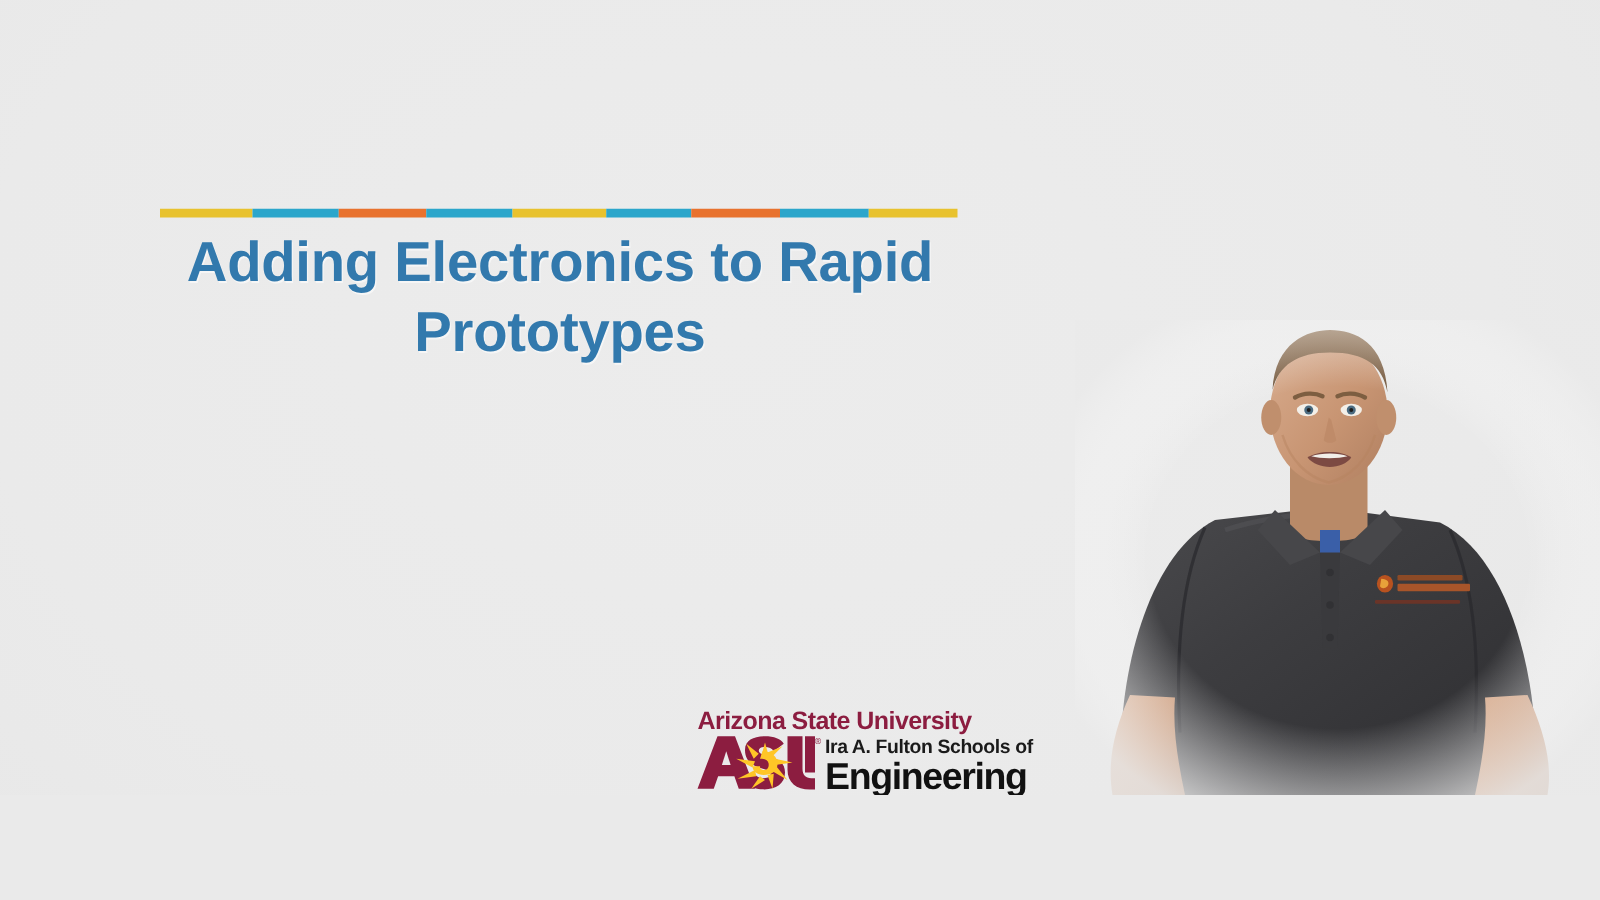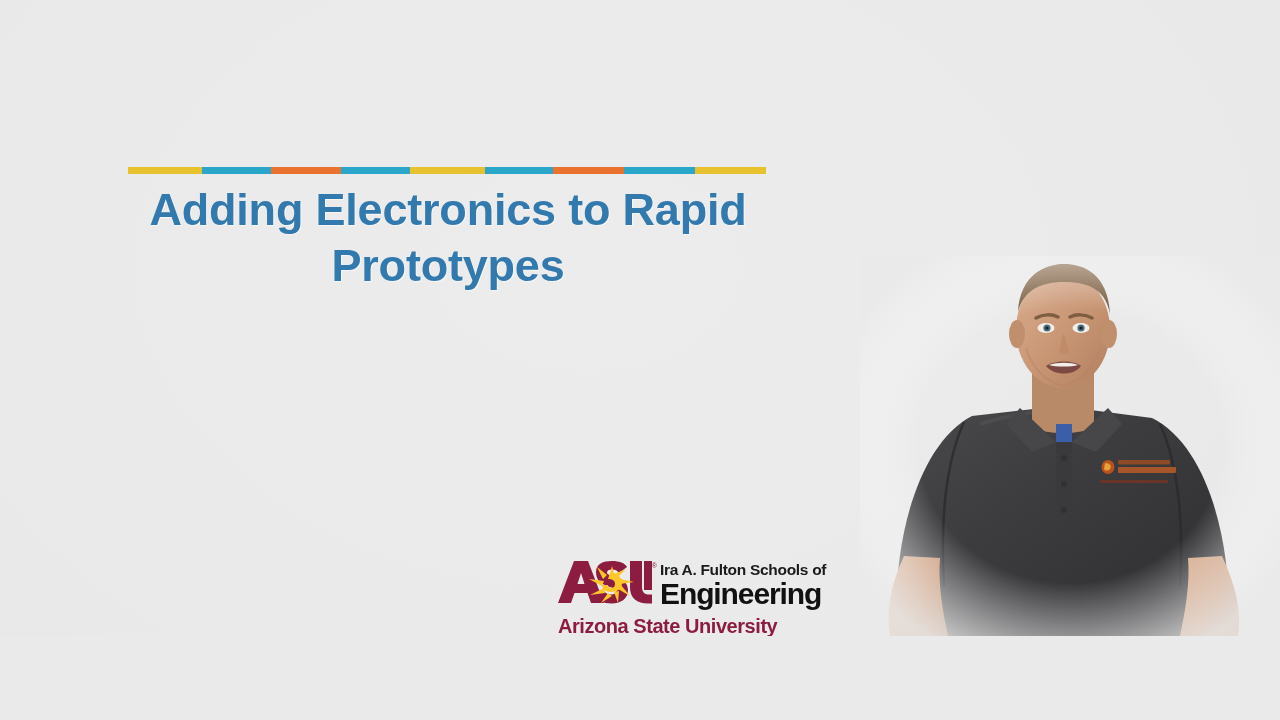--- a/index.html
+++ b/index.html
@@ -143,20 +143,22 @@
       <div class="seg" style="background: rgb(232, 114, 46); width: 11.1285%;"></div>
       <div class="seg" style="background: rgb(43, 166, 203); width: 11.1285%;"></div>
       <div class="seg" style="background: rgb(232, 194, 46); width: 11.1285%;"></div>
     </div>
 
   <div id="title-block">
     <h1 id="slide-title" style="color: rgb(50, 121, 173);">Adding Electronics to Rapid Prototypes</h1>
   </div>
 
   <div id="asu-logo">
+    <div id="asu-university" style="color: rgb(140, 29, 64);">Arizona State University</div>
+
     <div id="logo-top">
 
       <div id="asu-mark">
         <svg width="96" height="44" viewBox="0 0 96 44" xmlns="http://www.w3.org/2000/svg" aria-hidden="true">
 
           <path d="M2 43 L18 1 L32 1 L48 43 L35 43 L31.5 33 L18.5 33 L15 43 Z" fill="#8c1d40"></path>
           <path d="M21.5 24 L25 13 L28.5 24 Z" fill="#eaeaea"></path>
 
           <path d="M40 12 C40 4 47 1 56 1 C63 1 69 3 71 7 L63 13 C61.5 10.5 59 9.5 56 9.5 C53 9.5 51 10.5 51 12.5
                    C51 18 72 15 72 30 C72 39 64.5 43.5 55.5 43.5 C47.5 43.5 41 40.5 38.5 35.5 L47 29.5
@@ -182,22 +184,20 @@
                    C52 27 53 28 55 28 C57.5 28 59 26.5 59 24 C59 20.5 56.5 19 52 19 Z" fill="#ffc627"></path>
         </svg>
         <span id="asu-reg" style="color: rgb(140, 29, 64);">®</span>
       </div>
 
       <div id="fulton-lines">
         <div id="fulton-line1">Ira A. Fulton Schools of</div>
         <div id="fulton-line2" style="color: rgb(17, 17, 17);">Engineering</div>
       </div>
     </div>
-
-    <div id="asu-university" style="color: rgb(140, 29, 64);">Arizona State University</div>
   </div>
 
   <div id="presenter">
     <svg width="420" height="380" viewBox="0 0 420 380" xmlns="http://www.w3.org/2000/svg" aria-hidden="true">
       <defs>
         <linearGradient id="skin" x1="0" y1="0" x2="1" y2="1">
           <stop offset="0%" stop-color="#d8ac8e"></stop>
           <stop offset="55%" stop-color="#c89573"></stop>
           <stop offset="100%" stop-color="#b07f60"></stop>
         </linearGradient>

